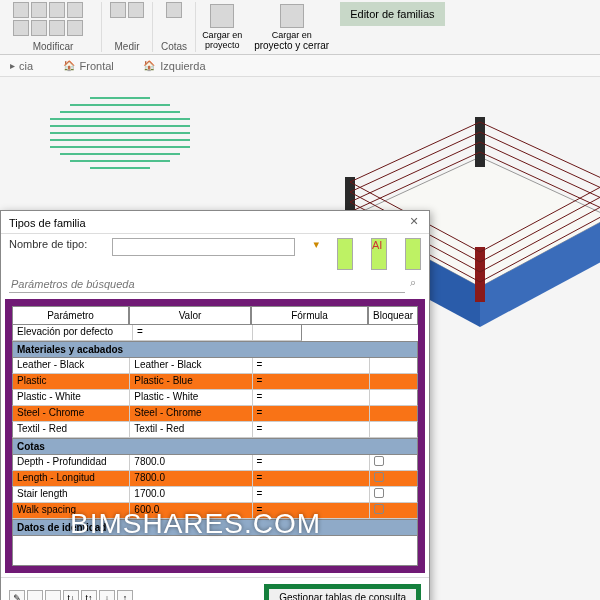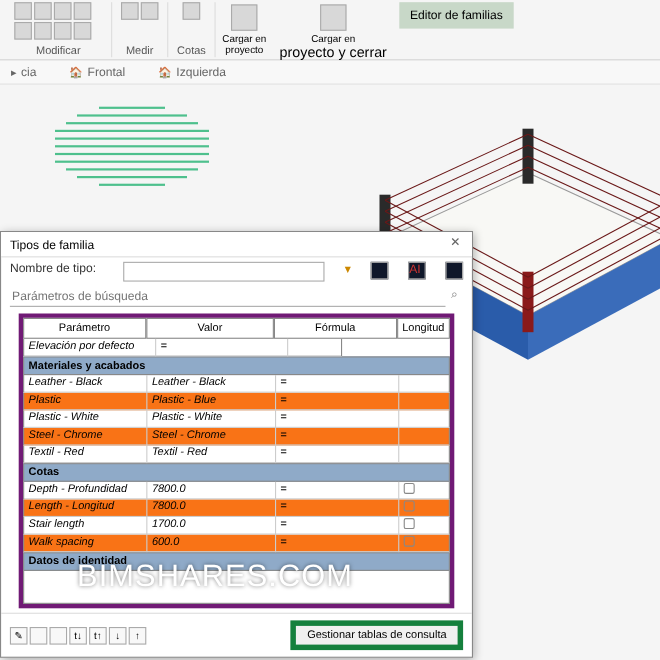--- a/index.html
+++ b/index.html
@@ -20,34 +20,34 @@
 .hatch-line:nth-child(1),.hatch-line:nth-child(11){width:60px;margin-left:40px;}
 .hatch-line:nth-child(2),.hatch-line:nth-child(10){width:100px;margin-left:20px;}
 .hatch-line:nth-child(3),.hatch-line:nth-child(9){width:120px;margin-left:10px;}
 .ring{position:absolute;top:30px;right:-30px;width:300px;height:280px;}
 .dialog{position:absolute;top:210px;left:0;width:430px;background:#fff;border:1px solid #888;box-shadow:2px 2px 8px rgba(0,0,0,.3);}
 .dialog-title{background:#fff;padding:4px 8px;display:flex;justify-content:space-between;align-items:flex-end;border-bottom:1px solid #ddd;}
 .close-x{width:14px;height:14px;text-align:center;line-height:12px;color:#666;}
 .dialog-row{display:flex;align-items:flex-start;padding:4px 8px;gap:18px;}
 .dialog-row label{color:#333;width:85px;}
 .dialog-row input{flex:1;border:1px solid #aaa;padding:2px 4px;height:18px;}
-.mini-btn{width:16px;height:16px;border:1px solid #aaa;background:#0f172a;}
+.mini-btn{width:16px;height:32px;border:1px solid #aaa;background:#bef264;}
 .search-row{padding:2px 8px;display:flex;}
-.search-row input{flex:1;border:none;border-bottom:1px solid #aaa;padding:2px;}
+.search-row input{flex:1;border:none;border-bottom:1px solid #aaa;padding:2px;font-style:italic;}
 .search-row .mag{width:16px;height:16px;color:#888;text-align:center;}
-.grid{border:4px solid #701a75;margin:4px 16px;}
+.grid{border:7px solid #701a75;margin:4px 4px;}
 .grid-head{display:flex;background:#fff;}
 .grid-head div{border:1px solid #888;padding:3px 4px;text-align:center;font-size:10px;}
 .col-param{width:120px;}
 .col-valor{width:125px;}
 .col-formula{width:120px;}
 .col-lock{width:50px;}
 .grid-section{background:#8faac8;padding:2px 4px;font-weight:bold;font-size:10px;border:1px solid #888;}
 .grid-row{display:flex;}
-.grid-row div{border-left:1px solid #ccc;border-bottom:1px solid #ccc;padding:1px 4px;font-size:10px;height:16px;overflow:hidden;font-style:italic;}
+.grid-row div{border-left:1px solid #ccc;border-bottom:1px solid #ccc;padding:1px 4px;font-size:10px;height:16px;overflow:hidden;}
 .grid-row div:first-child{border-left:1px solid #888;}
 .grid-row div:last-child{border-right:1px solid #888;}
 .grid-row.alt{background:#f97316;}
 .check{width:10px;height:10px;border:1px solid #888;display:inline-block;border-radius:2px;}
 .dialog-footer{display:flex;justify-content:space-between;align-items:center;padding:6px 8px;border-top:1px solid #ddd;}
 .toolbar-icons{display:flex;gap:2px;}
 .toolbar-icons span{width:16px;height:16px;border:1px solid #aaa;background:#f8f8f8;font-size:9px;text-align:center;line-height:14px;}
 .btn{border:5px solid #15803d;background:#f0f0f0;padding:3px 10px;font-size:10px;}
 .watermark{position:absolute;bottom:60px;left:70px;font-size:28px;font-weight:normal;color:#fff;text-shadow:0 0 4px rgba(0,0,0,.5);letter-spacing:1px;}
 </style>
@@ -82,21 +82,21 @@
     <span class="ribbon-label">Cotas</span>
   </div>
   <div class="ribbon-bigbtn">
     <span class="bi"></span>
     <span style="font-size:9px;">Cargar en</span>
     <span style="font-size:9px;">proyecto</span>
   </div>
   <div class="ribbon-bigbtn">
     <span class="bi"></span>
     <span style="font-size:9px;">Cargar en</span>
-    <span style="font-size:13px;">proyecto y cerrar</span>
+    <span style="font-size:10px;">proyecto y cerrar</span>
   </div>
   <div class="editor-tab">
     <span>Editor de familias</span>
   </div>
 </div>
 
 <div class="viewbar">
   <span class="viewbar-item">▸ <span>cia</span></span>
   <span class="viewbar-item">🏠 <span>Frontal</span></span>
   <span class="viewbar-item">🏠 <span>Izquierda</span></span>
@@ -158,21 +158,21 @@
   </div>
   <div class="search-row">
     <input placeholder="Parámetros de búsqueda" style="">
     <span class="mag">⌕</span>
   </div>
   <div class="grid">
     <div class="grid-head">
       <div class="col-param">Parámetro</div>
       <div class="col-valor">Valor</div>
       <div class="col-formula">Fórmula</div>
-      <div class="col-lock">Longitud</div>
+      <div class="col-lock">Bloquear</div>
     </div>
     <div class="grid-row">
       <div class="col-param">Elevación por defecto</div>
       <div class="col-formula">=</div>
       <div class="col-lock"></div>
     </div>
     <div class="grid-section">Materiales y acabados</div>
     <div id="mat-rows">
         <div class="grid-row ">
           <div class="col-param">Leather - Black</div>

